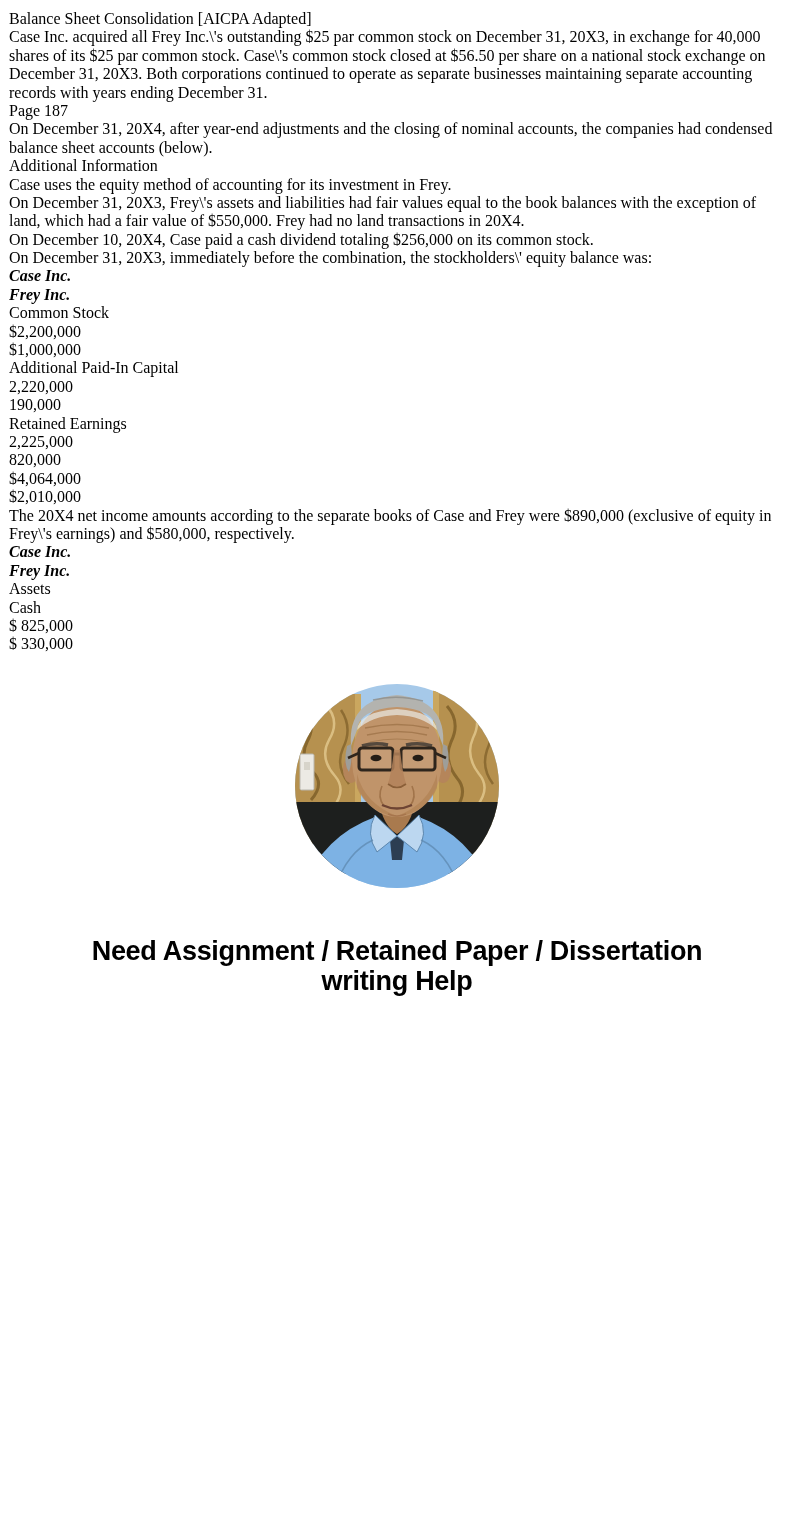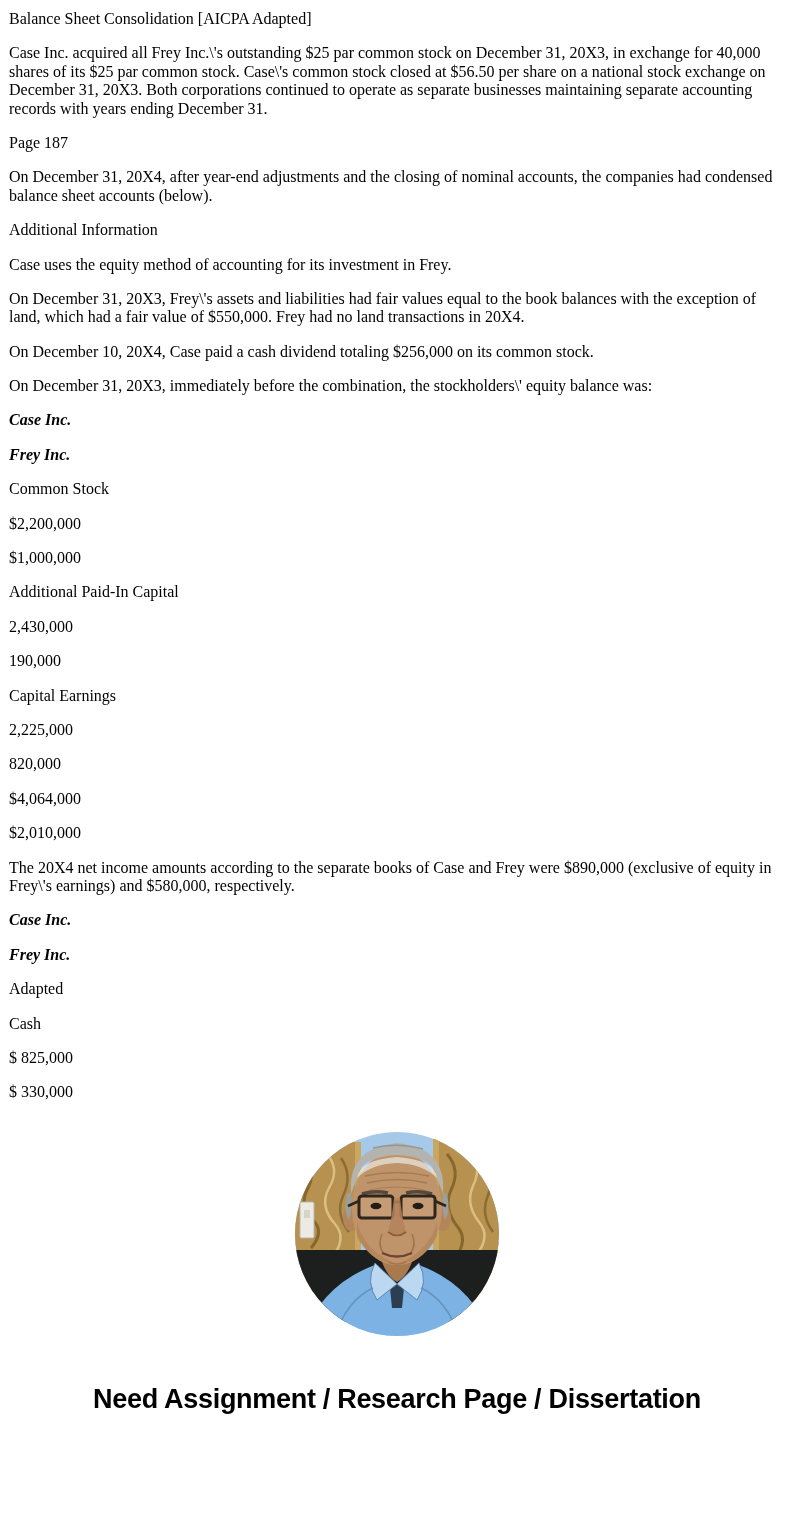--- a/index.html
+++ b/index.html
@@ -7,21 +7,21 @@
     width: 794px;
     color: #000;
     font-family: "Liberation Serif", "DejaVu Serif", serif;
     font-size: 16px;
     line-height: 1.15;
   }
   .doc {
     padding: 10px 20px 0 9px;
   }
   .doc p {
-    margin: 16px 0;
+    margin: 0 0;
   }
   .doc p:first-child { margin-top: 0; }
   .doc p.b { font-weight: bold; font-style: italic; }
   .avatar-wrap {
     margin-top: 30px;
     text-align: center;
   }
   .avatar-wrap svg {
     display: inline-block;
     vertical-align: top;
@@ -51,31 +51,31 @@
   <p>Case uses the equity method of accounting for its investment in Frey.</p>
   <p>On December 31, 20X3, Frey\'s assets and liabilities had fair values equal to the book balances with the exception of land, which had a fair value of $550,000. Frey had no land transactions in 20X4.</p>
   <p>On December 10, 20X4, Case paid a cash dividend totaling $256,000 on its common stock.</p>
   <p>On December 31, 20X3, immediately before the combination, the stockholders\' equity balance was:</p>
   <p class="b">Case Inc.</p>
   <p class="b">Frey Inc.</p>
   <p>Common Stock</p>
   <p>$2,200,000</p>
   <p>$1,000,000</p>
   <p>Additional Paid-In Capital</p>
-  <p>2,430,000</p>
+  <p>2,220,000</p>
   <p>190,000</p>
-  <p>Capital Earnings</p>
+  <p>Retained Earnings</p>
   <p>2,225,000</p>
   <p>820,000</p>
   <p>$4,064,000</p>
   <p>$2,010,000</p>
   <p>The 20X4 net income amounts according to the separate books of Case and Frey were $890,000 (exclusive of equity in Frey\'s earnings) and $580,000, respectively.</p>
   <p class="b">Case Inc.</p>
   <p class="b">Frey Inc.</p>
-  <p>Adapted</p>
+  <p>Assets</p>
   <p>Cash</p>
   <p>$ 825,000</p>
   <p>$ 330,000</p>
 </div>
 
 <div class="avatar-wrap">
   <svg width="204" height="204" viewBox="0 0 204 204" role="img">
     <defs>
       <clipPath id="circ">
           <circle cx="102" cy="102" r="102"></circle>
@@ -155,14 +155,15 @@
         <path d="M87,102 Q82,113 89,122" stroke="#996b42" stroke-width="1.6" fill="none" opacity="0.8"></path>
         <path d="M117,102 Q122,113 115,122" stroke="#996b42" stroke-width="1.6" fill="none" opacity="0.8"></path>
         <path d="M87,121 Q102,128 117,121" stroke="#6e4433" stroke-width="2.4" fill="none"></path>
         <path d="M93,130 Q102,134 111,130" stroke="#a3714a" stroke-width="1.6" fill="none" opacity="0.8"></path>
       </g>
     </g>
   </svg>
 </div>
 
 <div class="footer">
-  <div>Need Assignment / Research Page / Dissertation</div>
+  <div>Need Assignment / Retained Paper / Dissertation</div>
+  <div>writing Help</div>
 </div>
 
 </body></html>

